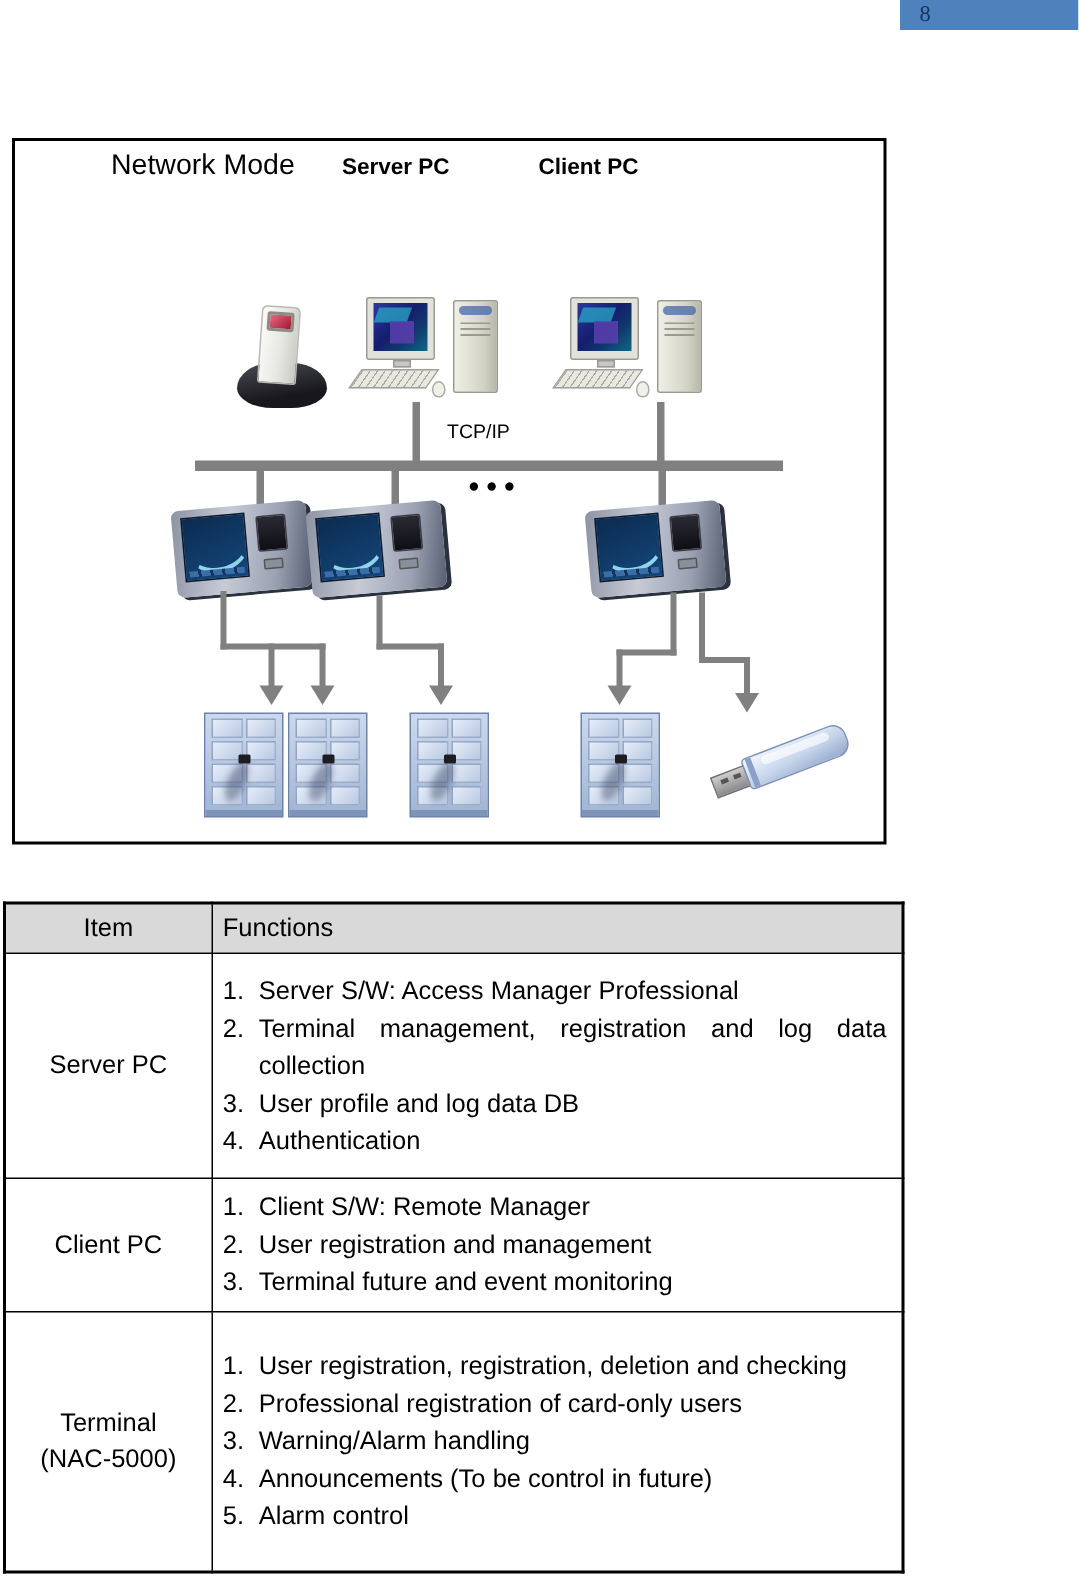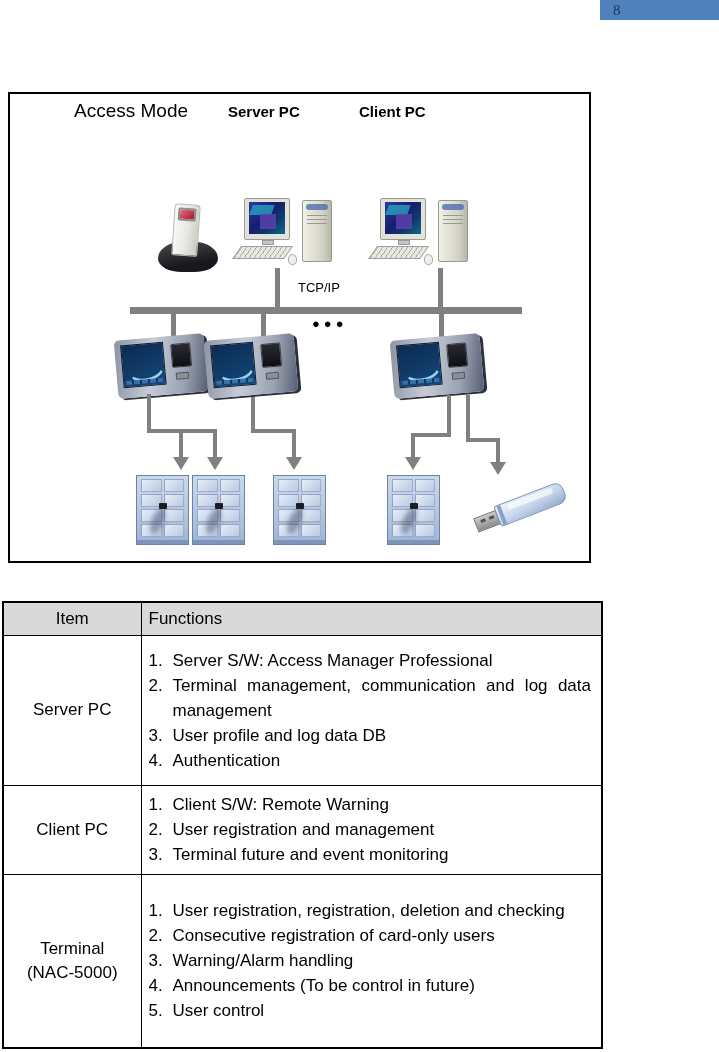--- a/index.html
+++ b/index.html
@@ -87,21 +87,21 @@
   .fi .txt { flex:1; text-align:justify; }
 </style>
 </head>
 <body>
 
 <div class="page-bar">
   <div class="page-num">8</div>
 </div>
 
 <div class="diagram">
-  <div class="d-title">Access Mode</div>
+  <div class="d-title">Network Mode</div>
   <div class="d-lbl lbl-server">Server PC</div>
   <div class="d-lbl lbl-client">Client PC</div>
 
   <div class="scanner">
     <div class="s-base"></div>
     <div class="s-body">
       <div class="s-window"></div>
     </div>
   </div>
 
@@ -262,38 +262,38 @@
     <tbody>
         <tr class="frow-server">
           <td class="item-cell">Server PC</td>
           <td class="func-cell">
             <div class="fi">
               <span class="num">1.</span>
               <span class="txt">Server S/W: Access Manager Professional</span>
             </div>
             <div class="fi">
               <span class="num">2.</span>
-              <span class="txt">Terminal management, communication and log data management</span>
+              <span class="txt">Terminal management, registration and log data collection</span>
             </div>
             <div class="fi">
               <span class="num">3.</span>
               <span class="txt">User profile and log data DB</span>
             </div>
             <div class="fi">
               <span class="num">4.</span>
               <span class="txt">Authentication</span>
             </div>
           </td>
         </tr>
         <tr class="frow-client">
           <td class="item-cell">Client PC</td>
           <td class="func-cell">
             <div class="fi">
               <span class="num">1.</span>
-              <span class="txt">Client S/W: Remote Warning</span>
+              <span class="txt">Client S/W: Remote Manager</span>
             </div>
             <div class="fi">
               <span class="num">2.</span>
               <span class="txt">User registration and management</span>
             </div>
             <div class="fi">
               <span class="num">3.</span>
               <span class="txt">Terminal future and event monitoring</span>
             </div>
           </td>
@@ -301,31 +301,31 @@
         <tr class="frow-terminal">
           <td class="item-cell">Terminal
 (NAC-5000)</td>
           <td class="func-cell">
             <div class="fi">
               <span class="num">1.</span>
               <span class="txt">User registration, registration, deletion and checking</span>
             </div>
             <div class="fi">
               <span class="num">2.</span>
-              <span class="txt">Consecutive registration of card-only users</span>
+              <span class="txt">Professional registration of card-only users</span>
             </div>
             <div class="fi">
               <span class="num">3.</span>
               <span class="txt">Warning/Alarm handling</span>
             </div>
             <div class="fi">
               <span class="num">4.</span>
               <span class="txt">Announcements (To be control in future)</span>
             </div>
             <div class="fi">
               <span class="num">5.</span>
-              <span class="txt">User control</span>
+              <span class="txt">Alarm control</span>
             </div>
           </td>
         </tr>
       </tbody>
   </table>
 </div>
 
 </body></html>

